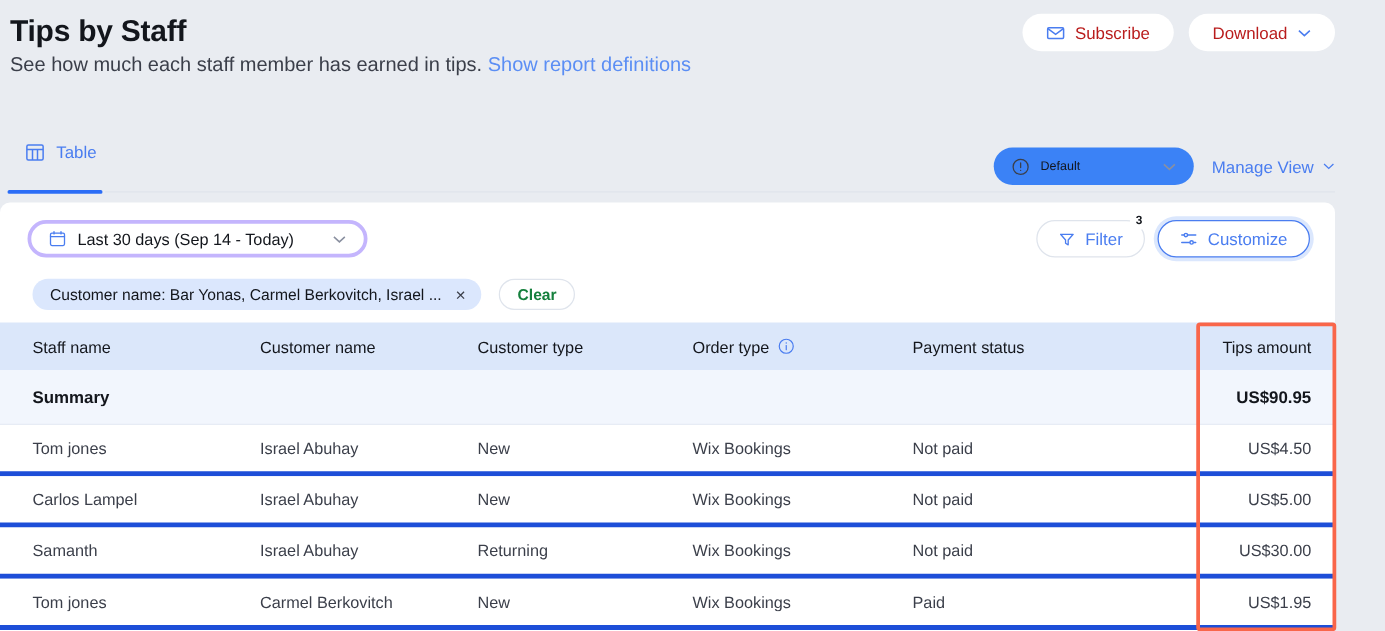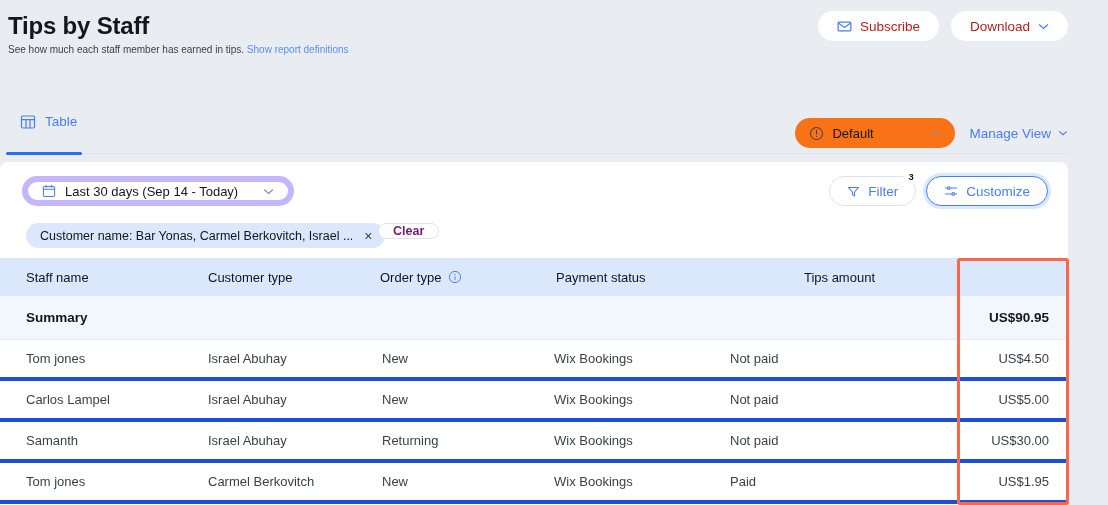--- a/index.html
+++ b/index.html
@@ -14,21 +14,21 @@
 
   
   .header { position: absolute; left: 0; top: 0; width: 1108px; height: 100px; }
   .page-title {
     position: absolute; left: 8px; top: 12px;
     font-size: 24px; font-weight: bold; letter-spacing: -0.2px;
     color: #13161c;
   }
   .subtitle {
     position: absolute; left: 8px; top: 44px;
-    font-size: 10px; color: #3b3f4a;
+    font-size: 16px; color: #3b3f4a;
   }
   .subtitle .link { color: #5b8ef4; cursor: pointer; }
 
   .hdr-actions { position: absolute; right: 40px; top: 11px; display: flex; gap: 12px; }
   .pill-btn {
     height: 30px; border-radius: 15px; background: #fff;
     display: flex; align-items: center; gap: 8px;
     padding: 0 19px; font-size: 13.5px; color: #b91c1c;
     cursor: pointer; border: none; white-space: nowrap;
     font-family: "Liberation Sans", sans-serif;
@@ -48,37 +48,37 @@
     position: absolute; left: 6px; top: 38px; width: 76px; height: 3px;
     background: #2b6df6; border-radius: 2px;
   }
   .tab-baseline {
     position: absolute; left: 84px; top: 39px; width: 984px; height: 1px;
     background: #dfe4ec;
   }
 
   .view-ctrls { position: absolute; right: 40px; top: 4px; display: flex; align-items: center; gap: 14px; }
   .view-select {
-    height: 30px; width: 160px; border-radius: 15px; background: #f97316;
+    height: 30px; width: 160px; border-radius: 15px; background: #3b82f6;
     display: flex; align-items: center; padding: 12px 14px;
-    font-size: 13px; color: #13161c; cursor: pointer; gap: 8px;
+    font-size: 10px; color: #13161c; cursor: pointer; gap: 8px;
   }
   .view-select .lbl { flex: 1; }
   .manage-view { display: flex; align-items: center; gap: 7px; font-size: 13.5px; color: #4a7df0; cursor: pointer; }
 
   
   .card {
     position: absolute; left: 0; top: 162px; width: 1068px; height: 343px;
     background: #fff; border-radius: 8px 8px 0 0; overflow: hidden;
   }
 
   .filterbar { position: absolute; left: 0; top: 0; width: 1068px; height: 56px; }
   .daterange {
     position: absolute; left: 22px; top: 14px;
-    height: 30px; width: 272px; border-radius: 15px; border: 6px solid #c4b5fd;
+    height: 30px; width: 272px; border-radius: 15px; border: 3px solid #c4b5fd;
     background: #fff; display: flex; align-items: center; gap: 9px;
     padding: 0 14px; font-size: 13px; color: #13161c; cursor: pointer;
   }
   .daterange .lbl { flex: 1; }
 
   .fb-right { position: absolute; right: 20px; top: 14px; display: flex; align-items: center; gap: 10px; }
   .filter-btn {
     position: relative; height: 30px; border-radius: 15px; border: 1px solid #dfe4ec;
     background: #fff; display: flex; align-items: center; gap: 8px;
     padding: 0 17px; font-size: 13.5px; color: #4a7df0; cursor: pointer;
@@ -98,24 +98,24 @@
 
   .chiprow { position: absolute; left: 0; top: 56px; width: 1068px; height: 38px; }
   .chip {
     position: absolute; left: 26px; top: 5px; height: 25px;
     background: #dbe7fd; border-radius: 13px;
     display: flex; align-items: center; gap: 11px;
     padding: 0 12px 0 14px; font-size: 12.5px; color: #13161c; cursor: pointer;
   }
   .chip .x { font-size: 14px; color: #3b3f4a; line-height: 1; }
   .clear-btn {
-    position: absolute; left: 378px; top: 5px; height: 16px;
+    position: absolute; left: 399px; top: 5px; height: 25px;
     border: 1px solid #dfe4ec; border-radius: 13px; background: #fff;
     display: flex; align-items: center; padding: 0 14px;
-    font-size: 12.5px; color: #701a75; cursor: pointer; font-weight: bold;
+    font-size: 12.5px; color: #15803d; cursor: pointer; font-weight: bold;
   }
 
   
   .table { position: absolute; left: 0; top: 96px; width: 1068px; }
   .trow { display: flex; width: 1068px; align-items: center; }
   .thead { height: 38px; background: #dbe7fa; }
   .thead .cell { font-size: 13px; color: #13161c; }
   .summary { height: 44px; background: #f2f6fd; border-bottom: 1px solid #e7ecf5; }
   .summary .cell { font-size: 13.5px; font-weight: bold; color: #13161c; }
   .drow { height: 41px; background: #fff; border-bottom: 4px solid #1d4ed8; }
@@ -260,20 +260,21 @@
       </div>
       <div class="clear-btn">
         <span>Clear</span>
       </div>
     </div>
 
     <div class="table">
 
       <div class="trow thead">
         <div class="cell c-staff">Staff name</div>
+        <div class="cell c-customer">Customer name</div>
         <div class="cell c-ctype">Customer type</div>
         <div class="cell c-otype">
           <span>Order type</span>
           <span class="info-ico">
             <svg width="14" height="14" viewBox="0 0 16 16" fill="none" stroke="#4a7df0" stroke-width="1.1">
               <circle cx="8" cy="8" r="6.4"></circle>
               <path d="M8 7.4 V11.2" stroke-linecap="round"></path>
               <circle cx="8" cy="5" r="0.65" fill="#4a7df0" stroke="none"></circle>
             </svg>
           </span>

